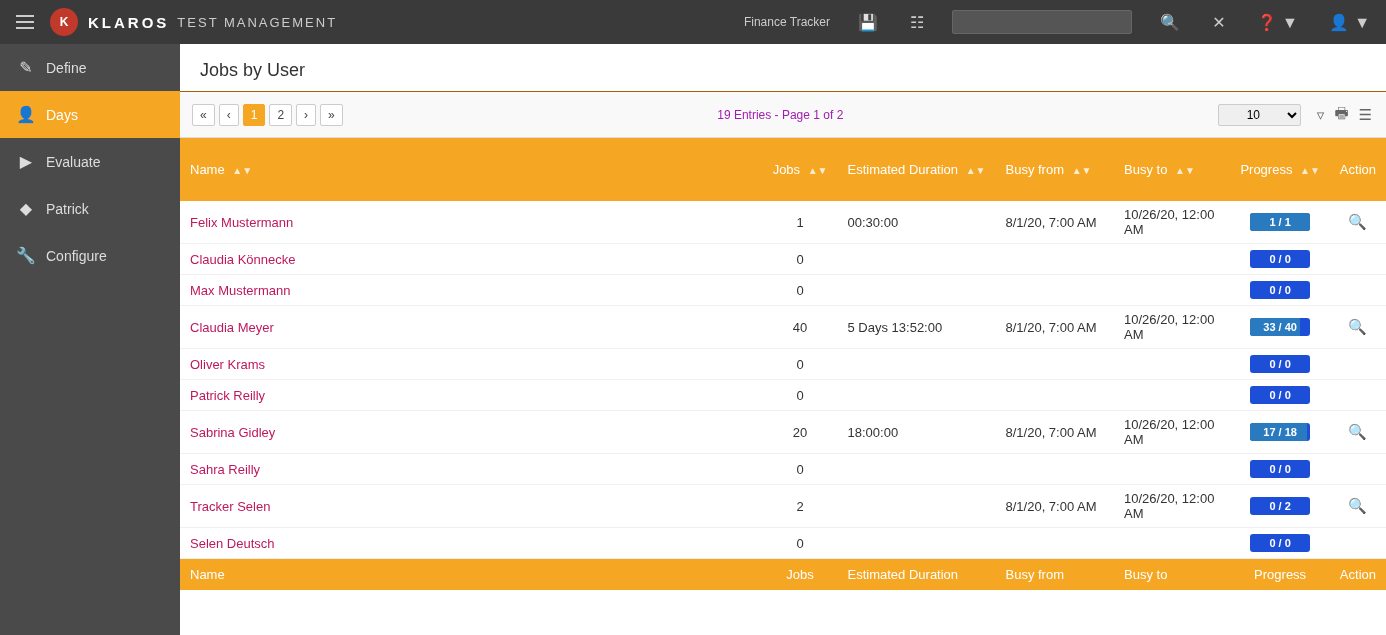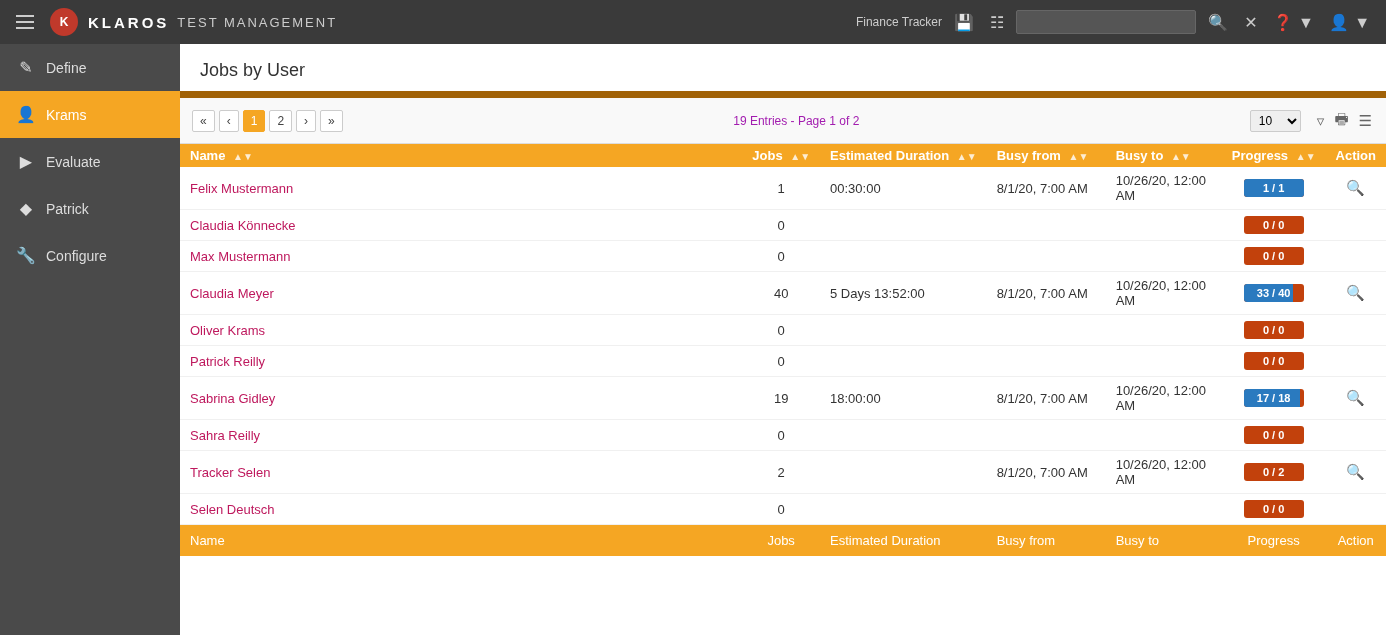--- a/index.html
+++ b/index.html
@@ -33,21 +33,21 @@
     }
     .brand-sub {
       font-size: 13px;
       color: #ccc;
       letter-spacing: 2px;
     }
     .navbar-spacer { flex: 1; }
     .navbar-right {
       display: flex;
       align-items: center;
-      gap: 8px;
+      gap: 24px;
       justify-content: flex-end;
     }
     .finance-tracker-text {
       color: #ccc;
       font-size: 12px;
     }
     .navbar-icon-btn {
       background: none;
       border: none;
       color: #ccc;
@@ -107,21 +107,21 @@
       flex: 1;
       background: #fff;
       overflow: auto;
       padding: 0;
     }
     .page-title {
       padding: 16px 20px 10px 20px;
       font-size: 18px;
       font-weight: normal;
       color: #333;
-      border-bottom: 7px solid #a16207;
+      border-bottom: 1px solid #a16207;
     }
 
     
     .pagination-bar {
       display: flex;
       align-items: center;
       padding: 8px 12px;
       background: #f9f9f9;
       border-bottom: 1px solid #ddd;
       gap: 6px;
@@ -146,23 +146,24 @@
       color: #444;
       border-radius: 2px;
     }
     .pag-btn.active {
       background: #f5a623;
       color: #fff;
       border-color: #f5a623;
     }
     .page-size-select {
       border: 1px solid #ccc;
-      padding: 2px 4px;
+      padding: 2px 20px;
       font-size: 12px;
       border-radius: 2px;
+      text-align: center;
     }
     .pag-right-icons {
       display: flex;
       gap: 6px;
       margin-left: 8px;
     }
     .pag-icon-btn {
       background: none;
       border: none;
       cursor: pointer;
@@ -173,23 +174,23 @@
 
     
     .data-table {
       width: 100%;
       border-collapse: collapse;
       font-size: 13px;
     }
     .data-table thead tr th {
       background: #f5a623;
       color: #fff;
-      padding: 4px 10px;
+      padding: 24px 10px;
       text-align: left;
-      font-weight: bold;
+      font-weight: normal;
       white-space: nowrap;
       border: none;
     }
     .data-table thead tr th .sort-icon {
       font-size: 10px;
       margin-left: 4px;
       opacity: 0.8;
     }
     .data-table tbody tr td {
       padding: 6px 10px;
@@ -211,21 +212,21 @@
       font-weight: normal;
     }
 
     
     .progress-container {
       display: flex;
       align-items: center;
       justify-content: center;
     }
     .progress-bar-wrap {
-      background: #c2410c;
+      background: #1d4ed8;
       border-radius: 3px;
       width: 60px;
       height: 18px;
       position: relative;
       overflow: hidden;
       display: flex;
       align-items: center;
       justify-content: center;
     }
     .progress-bar-fill {
@@ -310,21 +311,21 @@
 
 <div class="main-layout">
 
   <div class="sidebar">
     <div class="sidebar-item">
       <span class="sidebar-icon">✎</span>
       <span>Define</span>
     </div>
     <div class="sidebar-item active">
       <span class="sidebar-icon">👤</span>
-      <span>Krams</span>
+      <span>Days</span>
     </div>
     <div class="sidebar-item">
       <span class="sidebar-icon">▶</span>
       <span>Evaluate</span>
     </div>
     <div class="sidebar-item">
       <span class="sidebar-icon">◆</span>
       <span>Patrick</span>
     </div>
     <div class="sidebar-item">
@@ -516,21 +517,21 @@
         </div>
       </td>
       <td style="text-align:center">
         
       </td>
     </tr>
           <tr>
       <td class="name-cell">
         <a href="#">Sabrina Gidley</a>
       </td>
-      <td class="num-cell">19</td>
+      <td class="num-cell">20</td>
       <td>18:00:00</td>
       <td>8/1/20, 7:00 AM</td>
       <td>10/26/20, 12:00 AM</td>
       <td>
         <div class="progress-container">
           <div class="progress-bar-wrap">
             <div class="progress-bar-fill" style="width:94.44444444444444%"></div>
             <span class="progress-bar-text">17 / 18</span>
           </div>
         </div>

